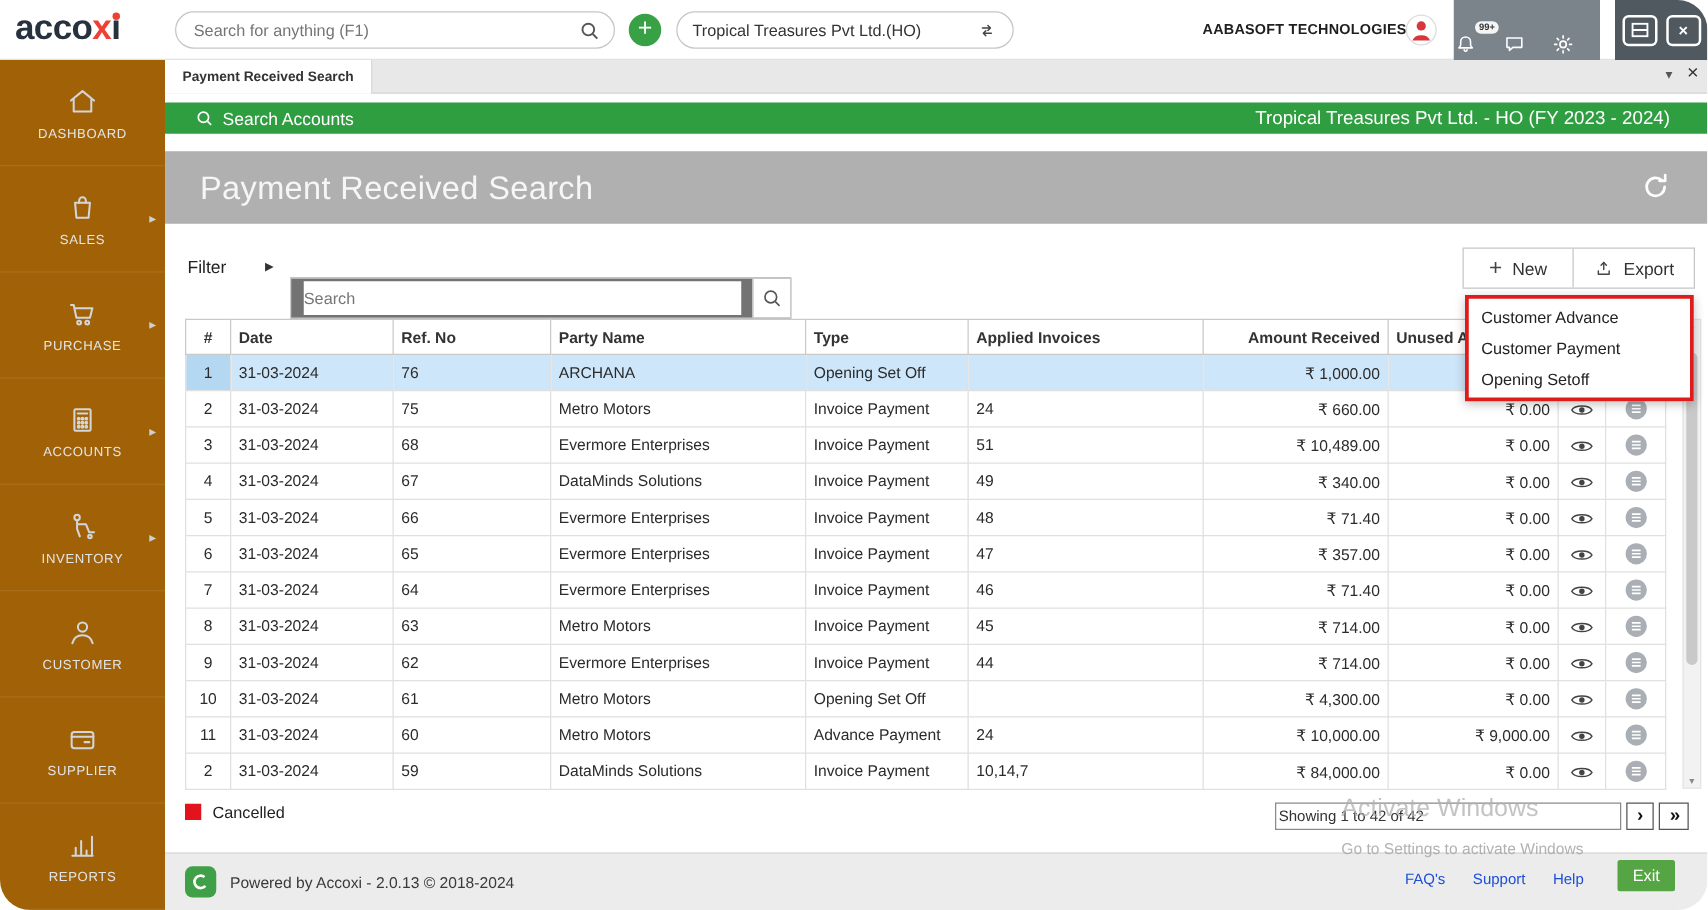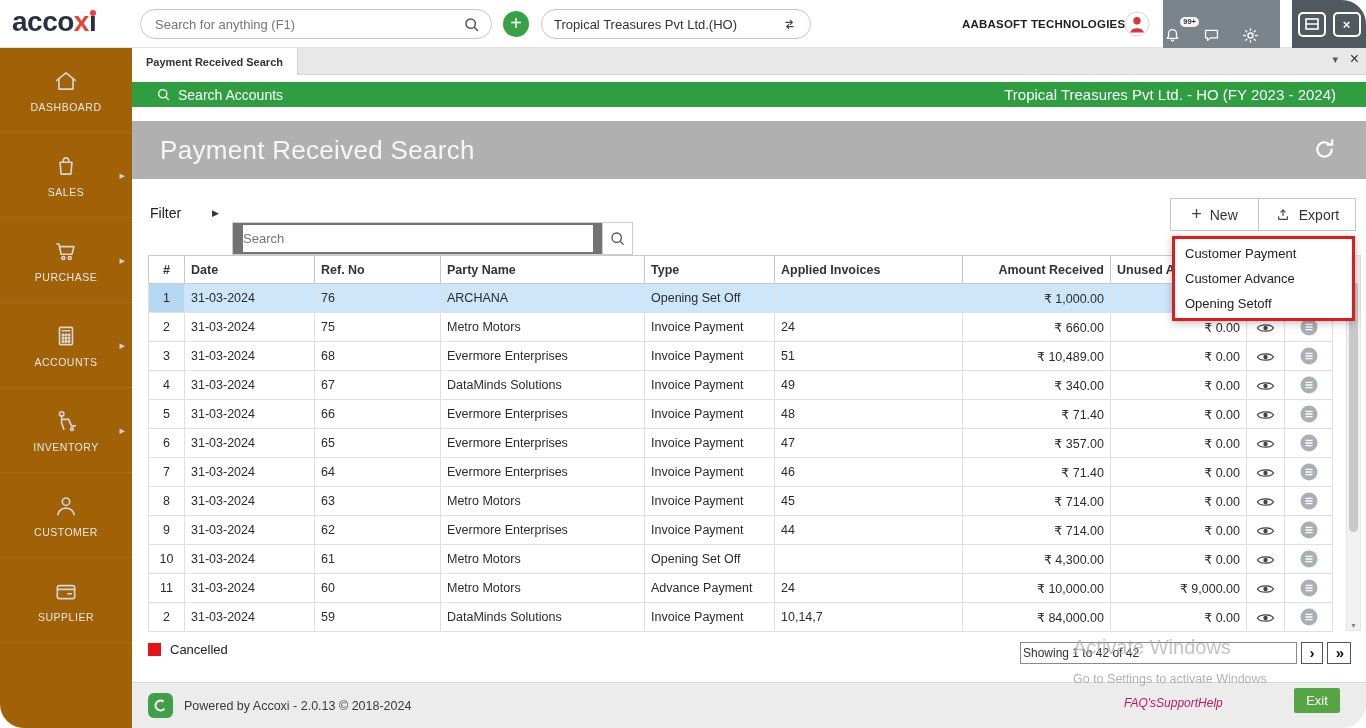--- a/index.html
+++ b/index.html
@@ -88,21 +88,21 @@
   .legend-swatch { width:13px; height:13px; background:#e3131b; }
   .legend-label { font-size:13px; color:#222; }
   .page-status { position:absolute; left:888px; top:594px; width:277px; height:22px; border:1px solid #8a8a8a; background:#fff; font-size:12px; color:#333; line-height:20px; padding-left:2px; }
   .page-next { position:absolute; left:1169px; top:594px; width:22px; height:22px; border:1px solid #555; background:#fff; text-align:center; font-size:15px; font-weight:bold; line-height:19px; color:#111; cursor:pointer; }
   .page-last { position:absolute; left:1195px; top:594px; width:24px; height:22px; border:1px solid #555; background:#fff; text-align:center; font-size:15px; font-weight:bold; line-height:19px; color:#111; letter-spacing:-2px; cursor:pointer; }
 
   
   .footer { position:absolute; left:0; top:634px; width:1234px; height:46px; background:#ececec; border-top:1px solid #d8d8d8; }
   .f-logo { position:absolute; left:16px; top:10px; width:25px; height:25px; border-radius:6px; background:#3fa047; display:flex; align-items:center; justify-content:center; }
   .f-text { position:absolute; left:52px; top:16px; font-size:12.5px; color:#3a3a3a; font-weight:500; }
-  .f-links { position:absolute; left:992px; top:13px; display:flex; font-size:12px; color:#be185d;font-style:italic; }
+  .f-links { position:absolute; left:992px; top:13px; display:flex; gap:22px; font-size:12px; color:#1d4ed8; }
   .f-links span { cursor:pointer; }
   .f-exit { position:absolute; left:1162px; top:5px; width:46px; height:25px; background:#55a545; color:#fff; font-size:13px; text-align:center; line-height:25px; border-radius:2px; cursor:pointer; }
 
   
   .watermark { position:absolute; left:1073px; top:636px; z-index:45; pointer-events:none; }
   .wm1 { font-size:20px; color:rgba(175,175,175,0.75); }
   .wm2 { margin-top:13px; font-size:12.5px; color:rgba(165,165,165,0.85); }
 </style>
 </head>
 <body>
@@ -230,20 +230,26 @@
           <path d="M4.5 20c1-4 4-6 7.5-6s6.5 2 7.5 6"></path>
         </svg>
       <span class="side-label">CUSTOMER</span>
     </div>
     <div class="side-item">
       <svg class="side-ic" width="26" height="26" viewBox="0 0 24 24">
           <rect x="4" y="7" width="16" height="12" rx="2"></rect>
           <path d="M4 10.5h16M13.5 14.5h3.5"></path>
         </svg>
       <span class="side-label">SUPPLIER</span>
+    </div>
+    <div class="side-item">
+      <svg class="side-ic" width="26" height="26" viewBox="0 0 24 24">
+          <path d="M4.5 20h15M7 20v-6M11 20V9M15 20v-4M19 20V6"></path>
+        </svg>
+      <span class="side-label">REPORTS</span>
     </div>
   </div>
 
   <div class="main">
 
     <div class="tabbar">
       <div class="tab-active">Payment Received Search</div>
       <span class="tab-caret">▾</span>
       <span class="tab-close">×</span>
     </div>
@@ -289,22 +295,22 @@
               <path d="M5.5 14.5v4h13v-4"></path>
               <path d="M12 13V4.5"></path>
               <path d="M8.8 7.7 12 4.5l3.2 3.2"></path>
             </svg>
           <span>Export</span>
         </div>
       </div>
     </div>
 
     <div class="new-menu">
+      <div class="new-menu-item">Customer Advance</div>
       <div class="new-menu-item">Customer Payment</div>
-      <div class="new-menu-item">Customer Advance</div>
       <div class="new-menu-item">Opening Setoff</div>
     </div>
 
     <div class="grid">
       <table>
         <colgroup>
           <col style="width:36px">
             <col style="width:130px">
             <col style="width:126px">
             <col style="width:204px">

